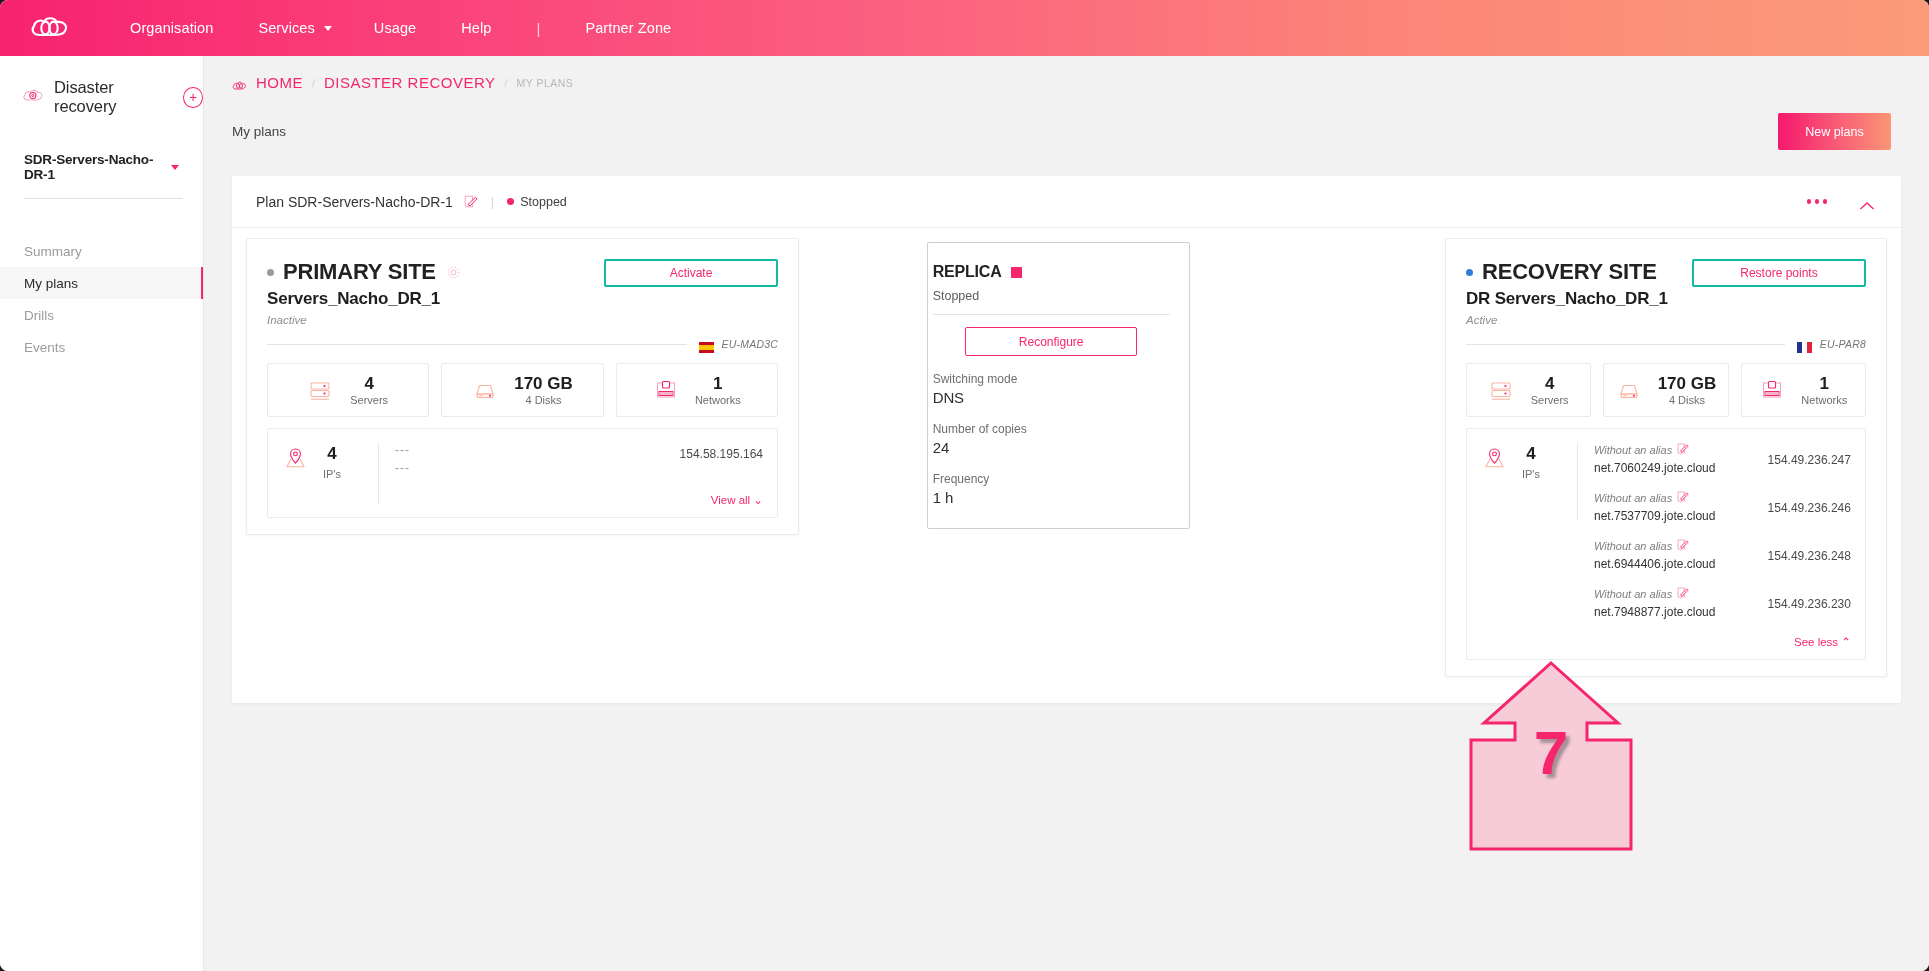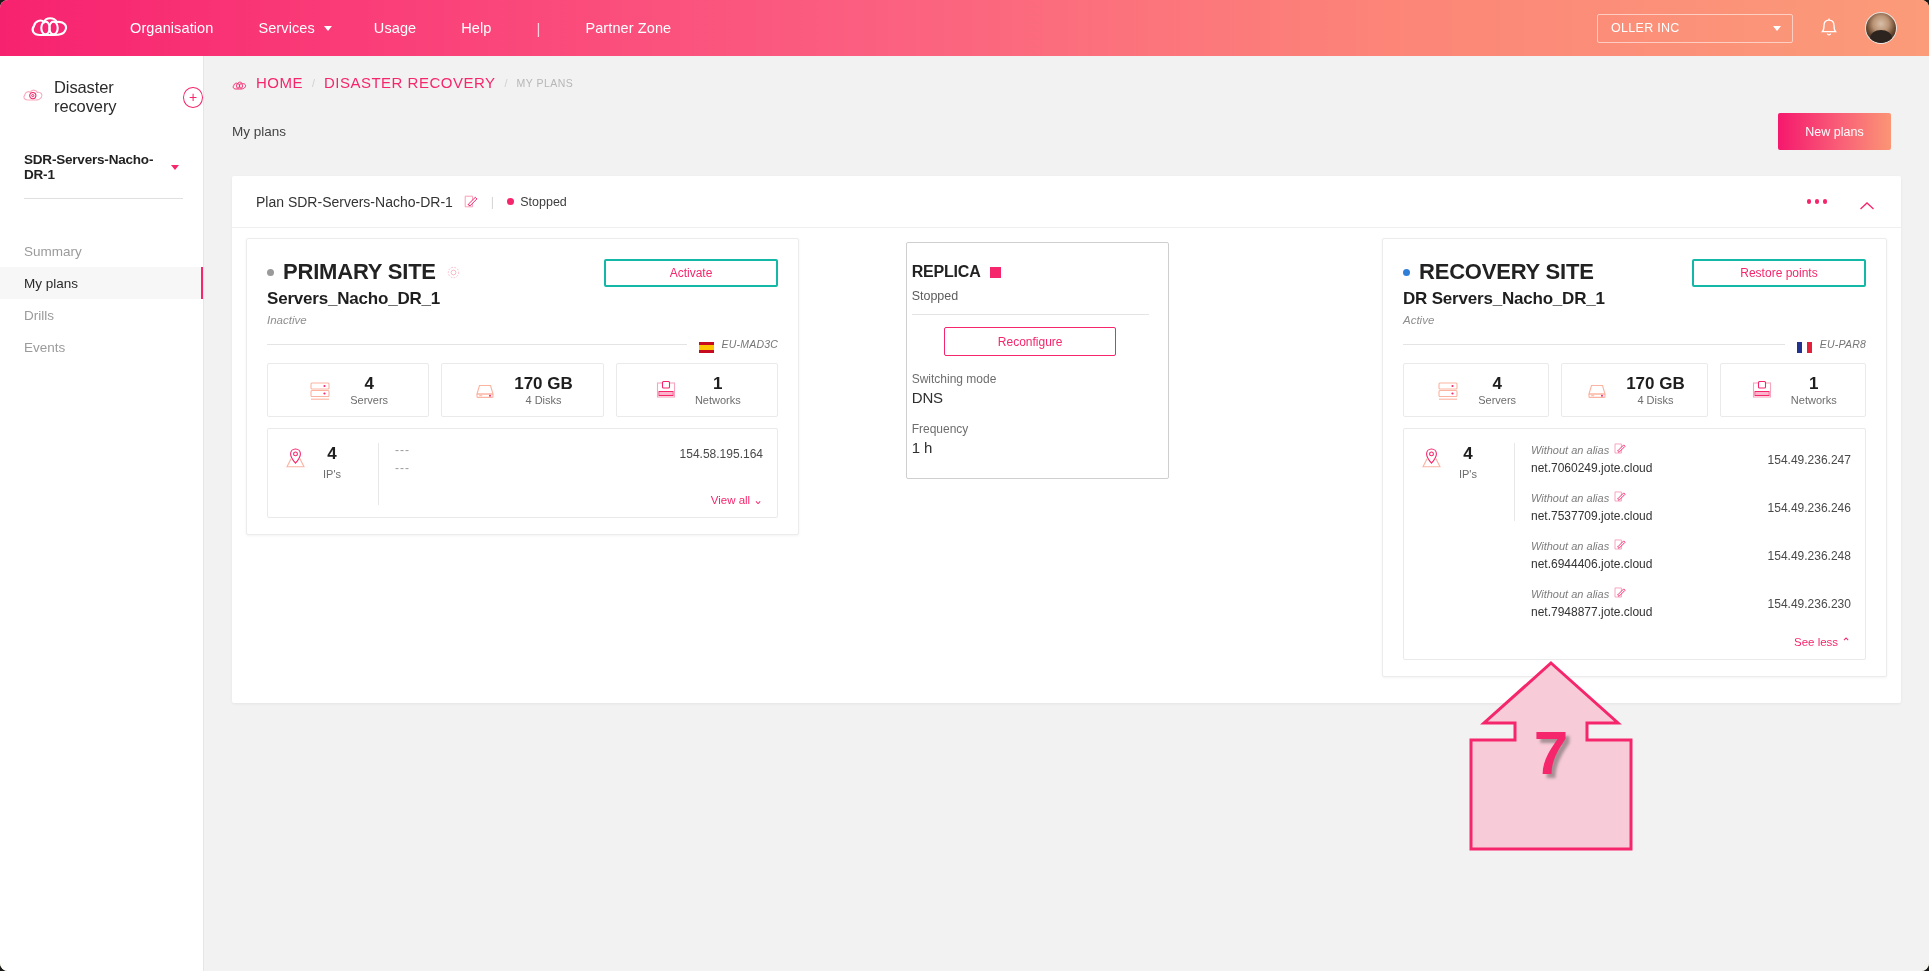--- a/index.html
+++ b/index.html
@@ -132,21 +132,21 @@
   .dots i { width: 4.5px; height: 4.5px; border-radius: 50%; background: #f5266c; display: block; }
   .chev-up { width: 16px; height: 10px; cursor: pointer; }
 
   .sites-row { display: flex; align-items: flex-start; padding: 10px 0 26px 0; }
 
   .site-card {
     background: #fff; border: 1px solid #ececec; border-radius: 2px;
     box-shadow: 0 1px 3px rgba(0,0,0,.05);
   }
   .site-card.primary { width: 553px; margin-left: 14px; padding: 20px 20px 16px 20px; }
-  .site-card.recovery { width: 505px; margin-left: auto; margin-right: 14px; padding: 20px 20px 16px 20px; }
+  .site-card.recovery { width: 442px; margin-left: auto; margin-right: 14px; padding: 20px 20px 16px 20px; }
 
   .site-head { display: flex; align-items: flex-start; justify-content: space-between; }
   .site-title-row { display: flex; align-items: center; gap: 9px; }
   .site-bullet { width: 7px; height: 7px; border-radius: 50%; }
   .site-bullet.grey { background: #9a9a9a; }
   .site-bullet.blue { background: #2f7fd8; }
   .site-title { font-size: 22px; font-weight: 700; color: #222; letter-spacing: -.2px; }
   .gear-icon { width: 15px; height: 15px; margin-left: 1px; }
   .site-name { font-size: 17px; font-weight: 700; color: #1e1e1e; margin-top: 4px; letter-spacing: -.2px;}
   .site-state { font-size: 11.5px; font-style: italic; color: #8e8e8e; margin-top: 5px; }
@@ -243,34 +243,20 @@
       <div class="nav-link with-caret">
         <span>Services</span>
         <span class="caret-dn"></span>
       </div>
       <div class="nav-link">Usage</div>
       <div class="nav-link">Help</div>
       <div class="nav-sep">|</div>
       <div class="nav-link">Partner Zone</div>
     </div>
 
-    <div class="nav-right">
-      <div class="org-select">
-        <span>OLLER INC</span>
-        <span class="caret-dn"></span>
-      </div>
-      <div class="bell">
-        <svg width="20" height="22" viewBox="0 0 20 22">
-          <path d="M10 3.2 C6.6 3.2 5 5.6 5 8.6 C5 13 3.4 14.6 3.4 14.6 L16.6 14.6 C16.6 14.6 15 13 15 8.6 C15 5.6 13.4 3.2 10 3.2 Z" fill="none" stroke="#fff" stroke-width="1.3"></path>
-          <path d="M10 1.6 L10 3.2" stroke="#fff" stroke-width="1.3"></path>
-          <path d="M8.3 16.6 A1.8 1.8 0 0 0 11.7 16.6" fill="none" stroke="#fff" stroke-width="1.3"></path>
-        </svg>
-      </div>
-      <div class="avatar"></div>
-    </div>
   </div>
 
   <div class="sidebar">
     <div class="dr-head">
       <span>
         <svg width="22" height="16" viewBox="0 0 22 16">
           <path d="M5.5 13 C2 13 1 10 2.8 7.8 C3.4 5 6.6 3.8 8.2 5.4 C9.4 2.4 13.8 2.4 15.4 5.4 C19 4.8 21 7.6 19.4 10.2 C18.2 12.4 15.6 13 13.4 13 Z" fill="none" stroke="#f9a9bd" stroke-width="1.1"></path>
           <circle cx="10.8" cy="8.6" r="3.1" fill="none" stroke="#f5266c" stroke-width="1.1"></circle>
           <circle cx="10.8" cy="8.6" r="1.1" fill="none" stroke="#f5266c" stroke-width="1"></circle>
         </svg>
@@ -462,20 +448,24 @@
           </div>
           <div class="replica-state">Stopped</div>
           <div class="replica-rule"></div>
           <button class="reconfigure-btn">Reconfigure</button>
 
           <div class="rep-field">
             <div class="rep-label">Switching mode</div>
             <div class="rep-value">DNS</div>
           </div>
           <div class="rep-field">
+            <div class="rep-label">Number of copies</div>
+            <div class="rep-value">24</div>
+          </div>
+          <div class="rep-field">
             <div class="rep-label">Frequency</div>
             <div class="rep-value">1 h</div>
           </div>
         </div>
 
         <div class="site-card recovery">
           <div class="site-head">
             <div>
               <div class="site-title-row">
                 <span class="site-bullet blue"></span>

